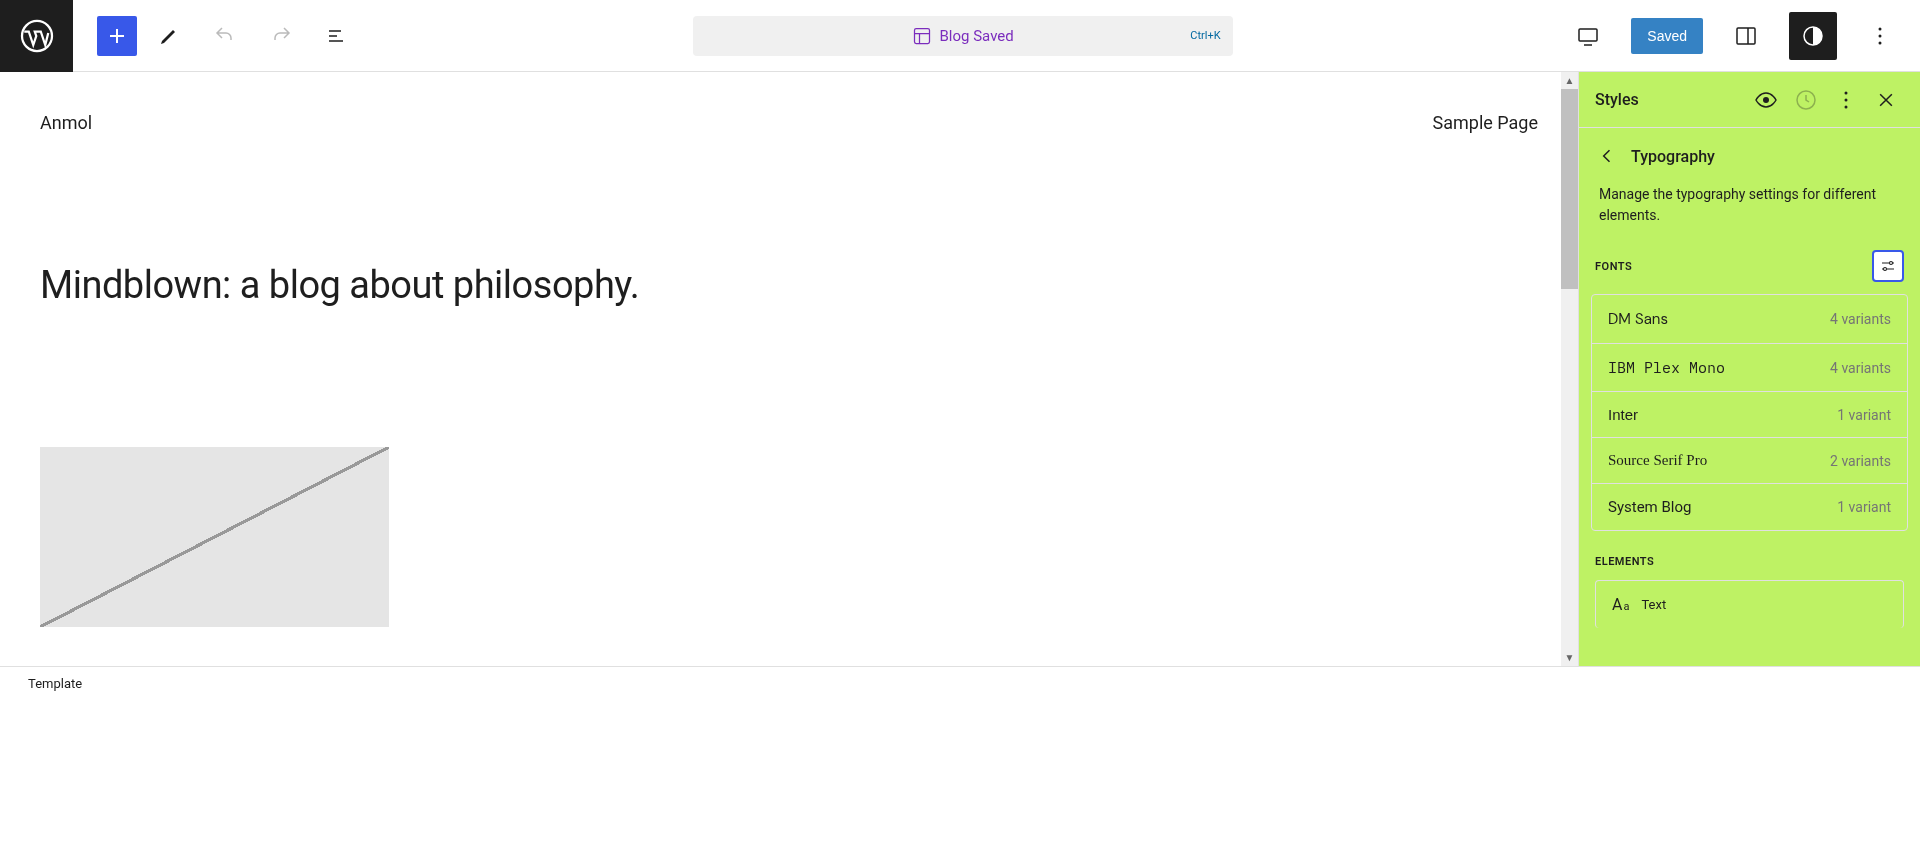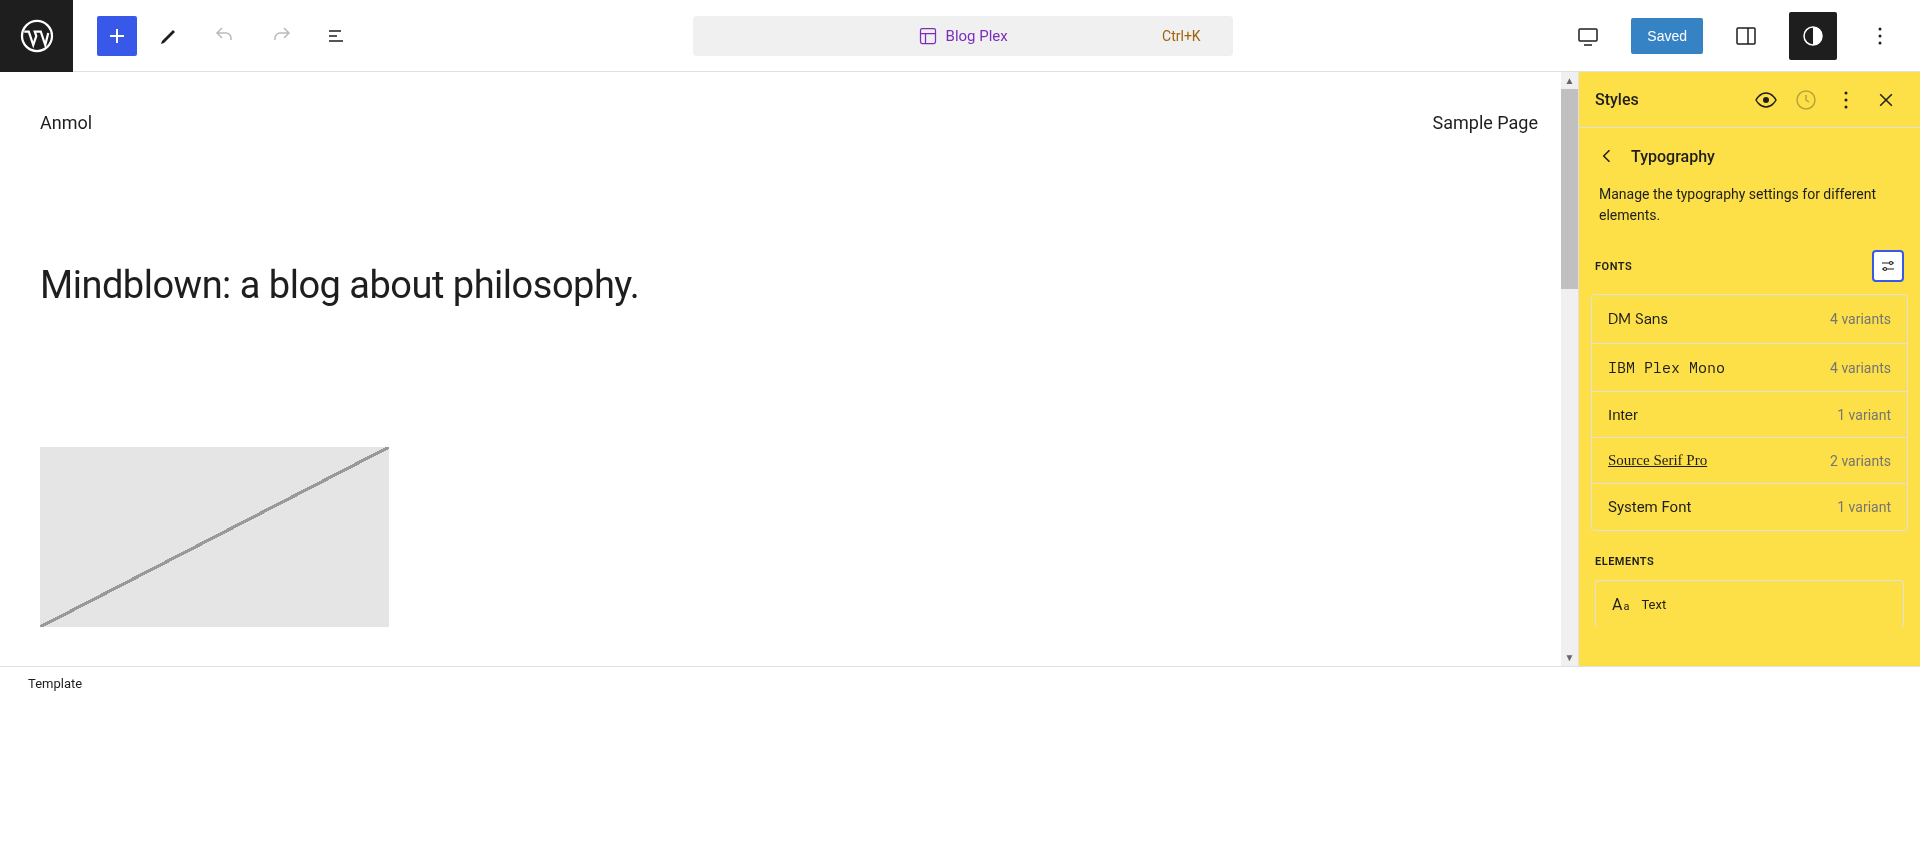--- a/index.html
+++ b/index.html
@@ -7,36 +7,36 @@
 .toolbar { height: 72px; display: flex; align-items: center; border-bottom: 1px solid #e0e0e0; background: #fff; }
 .wp-logo { width: 73px; height: 72px; background: #1e1e1e; display: flex; align-items: center; justify-content: center; }
 .wp-logo svg { width: 36px; height: 36px; }
 .tb-left { display: flex; align-items: center; gap: 8px; padding-left: 24px; }
 .tb-btn { width: 48px; height: 48px; display: flex; align-items: center; justify-content: center; border: none; background: transparent; border-radius: 2px; cursor: pointer; }
 .tb-btn.add { background: #3858e9; color: #fff; width: 40px; height: 40px; border-radius: 2px; }
 .tb-btn.disabled svg { opacity: 0.3; }
 .tb-center { flex: 1; display: flex; justify-content: center; }
 .doc-bar { width: 540px; height: 40px; background: #f0f0f0; border-radius: 4px; display: flex; align-items: center; justify-content: center; position: relative; padding: 0 16px; }
 .doc-title { display: flex; align-items: center; gap: 8px; color: #7b2dbd; font-size: 15px; }
-.doc-shortcut { position: absolute; right: 32px; color: #a16207; font-size: 14px; }
+.doc-shortcut { position: absolute; right: 12px; color: #0369a1; font-size: 11px; }
 .tb-right { display: flex; align-items: center; gap: 19px; padding-right: 16px; }
 .btn-saved { background: #3582c4; color: #fff; border: none; padding: 10px 16px; border-radius: 2px; font-size: 14px; cursor: pointer; }
 .tb-icon-btn { width: 48px; height: 48px; display: flex; align-items: center; justify-content: center; border: none; background: transparent; border-radius: 2px; cursor: pointer; }
 .tb-icon-btn.styles { background: #1e1e1e; color: #fff; }
 .main { display: flex; height: 594px; }
 .canvas-wrap { flex: 1; position: relative; overflow: hidden; }
 .canvas { padding: 40px; height: 100%; overflow-y: scroll; }
 .canvas-header { display: flex; justify-content: space-between; margin-bottom: 130px; font-size: 18px; }
 .canvas-heading { font-size: 38px; font-weight: 400; margin-bottom: 140px; letter-spacing: -0.5px; }
 .placeholder-img { width: 349px; height: 180px; background: #e5e5e5; position: relative; }
 .placeholder-img::before { content: ""; position: absolute; inset: 0; background: linear-gradient(to bottom right, transparent 49.5%, #999 49.5%, #999 50.5%, transparent 50.5%); }
 .vscroll { width: 17px; background: #f0f0f0; position: absolute; right: 0; top: 0; bottom: 0; }
 .vscroll-thumb { background: #c0c0c0; width: 17px; height: 200px; position: absolute; top: 0; }
 .vscroll-arrow { position: absolute; width: 17px; height: 17px; display:flex; align-items:center; justify-content:center; color:#666; font-size:10px;}
-.sidebar { width: 342px; border-left: 1px solid #e0e0e0; display: flex; flex-direction: column; overflow-y: auto; background:#fde047; }
+.sidebar { width: 342px; border-left: 1px solid #e0e0e0; display: flex; flex-direction: column; overflow-y: auto; background:#bef264; }
 .sb-header { height: 56px; display: flex; align-items: center; justify-content: space-between; padding: 0 16px; border-bottom: 1px solid #e0e0e0; }
 .sb-title { font-size: 16px; font-weight: 500; }
 .sb-header-icons { display: flex; align-items: center; gap: 4px; }
 .sb-icon-btn { width: 36px; height: 36px; display: flex; align-items: center; justify-content: center; border: none; background: transparent; cursor: pointer; border-radius: 2px; }
 .sb-icon-btn.muted { opacity: 0.3; }
 .sb-nav { padding: 16px; display: flex; align-items: center; gap: 12px; }
 .sb-nav-title { font-size: 16px; font-weight: 500; }
 .sb-desc { padding: 0 20px 24px; font-size: 14px; color: #1e1e1e; line-height: 1.5; }
 .sb-section-head { display: flex; justify-content: space-between; align-items: center; padding: 0 16px 12px; }
 .sb-section-title { font-size: 11px; font-weight: 600; letter-spacing: 0.5px; text-transform: uppercase; color: #1e1e1e; }
@@ -46,21 +46,21 @@
 .font-item:last-child { border-bottom: none; }
 .font-name { font-size: 15px; }
 .font-variants { font-size: 14px; color: #757575; }
 .elm-list { margin: 0 16px; border: 1px solid #e0e0e0; border-radius: 4px; border-bottom: none; }
 .elm-item { display: flex; align-items: center; gap: 12px; padding: 14px 16px; cursor: pointer; }
 .elm-icon { font-size: 14px; color: #1e1e1e; display:flex; align-items:baseline; gap:1px; }
 .footer { height: 33px; border-top: 1px solid #e0e0e0; display: flex; align-items: center; padding: 0 28px; font-size: 13px; color: #1e1e1e; background:#fff; }
 .f-dmsans { font-family: "DM Sans", sans-serif; }
 .f-plex { font-family: "IBM Plex Mono", "Courier New", monospace; }
 .f-inter { font-family: Liberation Sans, sans-serif; }
-.f-serif { font-family: "Source Serif Pro", Georgia, serif; text-decoration: underline; }
+.f-serif { font-family: "Source Serif Pro", Georgia, serif; }
 </style>
 </head>
 <body>
 
 <div class="toolbar">
   <div class="wp-logo">
     <svg viewBox="0 0 24 24" fill="none">
         <circle cx="12" cy="12" r="10" stroke="#fff" stroke-width="1.5"></circle>
         <path d="M3.5 9h3l3 9 2-6-1-3h4l3 9 2-8" stroke="#fff" stroke-width="1.5" fill="none"></path>
       </svg>
@@ -92,21 +92,21 @@
         </svg>
     </button>
   </div>
   <div class="tb-center">
     <div class="doc-bar">
       <div class="doc-title">
         <svg width="20" height="20" viewBox="0 0 24 24">
             <rect x="3" y="3" width="18" height="18" rx="2" stroke="#7b2dbd" stroke-width="1.5" fill="none"></rect>
             <path d="M3 9h18M9 9v12" stroke="#7b2dbd" stroke-width="1.5"></path>
           </svg>
-        <span>Blog Plex</span>
+        <span>Blog Saved</span>
       </div>
       <span class="doc-shortcut">Ctrl+K</span>
     </div>
   </div>
   <div class="tb-right">
     <button class="tb-icon-btn">
       <svg width="24" height="24" viewBox="0 0 24 24">
           <rect x="3" y="5" width="18" height="12" rx="1" stroke="#1e1e1e" stroke-width="1.5" fill="none"></rect>
           <path d="M8 21h8" stroke="#1e1e1e" stroke-width="1.5"></path>
         </svg>
@@ -211,21 +211,21 @@
         </div>
         <div class="font-item">
           <span class="font-name f-inter">Inter</span>
           <span class="font-variants">1 variant</span>
         </div>
         <div class="font-item">
           <span class="font-name f-serif">Source Serif Pro</span>
           <span class="font-variants">2 variants</span>
         </div>
         <div class="font-item">
-          <span class="font-name ">System Font</span>
+          <span class="font-name ">System Blog</span>
           <span class="font-variants">1 variant</span>
         </div>
       </div>
     <div class="sb-section-head" style="padding-top:24px">
       <span class="sb-section-title">ELEMENTS</span>
     </div>
     <div class="elm-list" id="elm-list">
         <div class="elm-item">
           <span class="elm-icon">
             <span style="font-size:16px">A</span>

